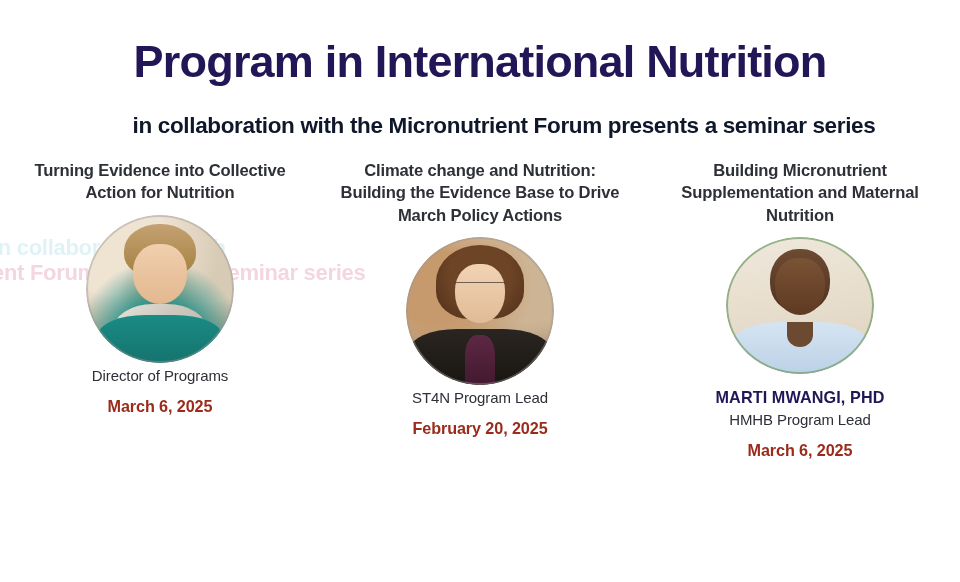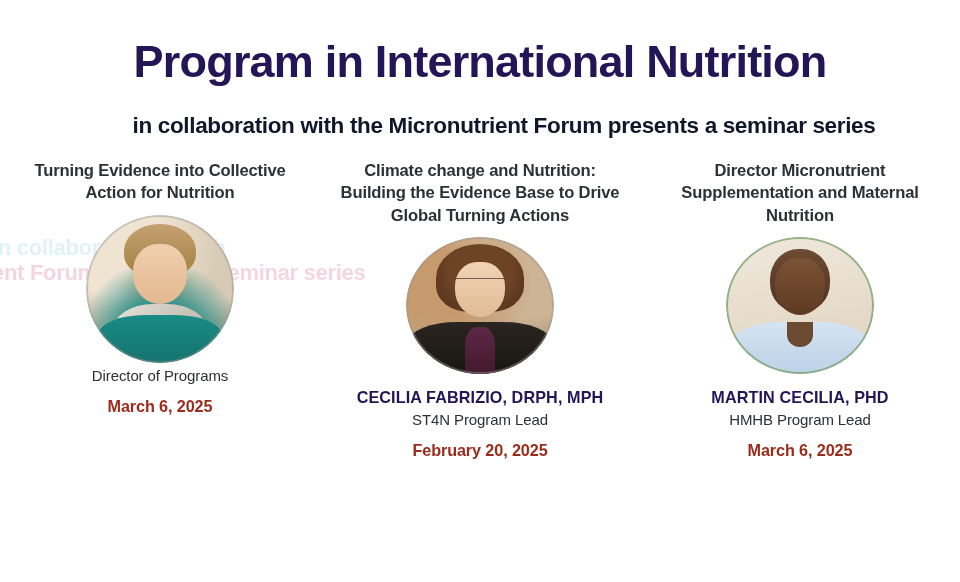--- a/index.html
+++ b/index.html
@@ -194,48 +194,47 @@
           <div class="scarf"></div>
             <div class="collar"></div>
         </div>
         <div class="ring grey"></div>
       </div>
       <div class="speaker-role">Director of Programs</div>
       <div class="speaker-date">March 6, 2025</div>
     </div>
 
     <div class="col">
-      <div class="talk-title">Climate change and Nutrition: Building the Evidence Base to Drive Global Turning Actions</div>
+      <div class="talk-title">Climate change and Nutrition: Building the Evidence Base to Drive March Policy Actions</div>
       <div class="photo-wrap">
         <div class="photo p2">
           <div class="hair"></div>
             <div class="face"></div>
             <div class="glasses"></div>
           <div class="blazer"></div>
             <div class="top"></div>
         </div>
         <div class="ring grey"></div>
       </div>
-      <div class="speaker-name">CECILIA FABRIZIO, DRPH, MPH</div>
       <div class="speaker-role">ST4N Program Lead</div>
       <div class="speaker-date">February 20, 2025</div>
     </div>
 
     <div class="col">
-      <div class="talk-title">Director Micronutrient Supplementation and Maternal Nutrition</div>
+      <div class="talk-title">Building Micronutrient Supplementation and Maternal Nutrition</div>
       <div class="photo-wrap">
         <div class="photo p3">
           <div class="head"></div>
             <div class="face"></div>
           <div class="shirt"></div>
             <div class="vneck"></div>
         </div>
         <div class="ring green"></div>
       </div>
-      <div class="speaker-name">MARTIN CECILIA, PHD</div>
+      <div class="speaker-name">MARTI MWANGI, PHD</div>
       <div class="speaker-role">HMHB Program Lead</div>
       <div class="speaker-date">March 6, 2025</div>
     </div>
 
   </div>
 
   <div class="footer">
 
     
     

